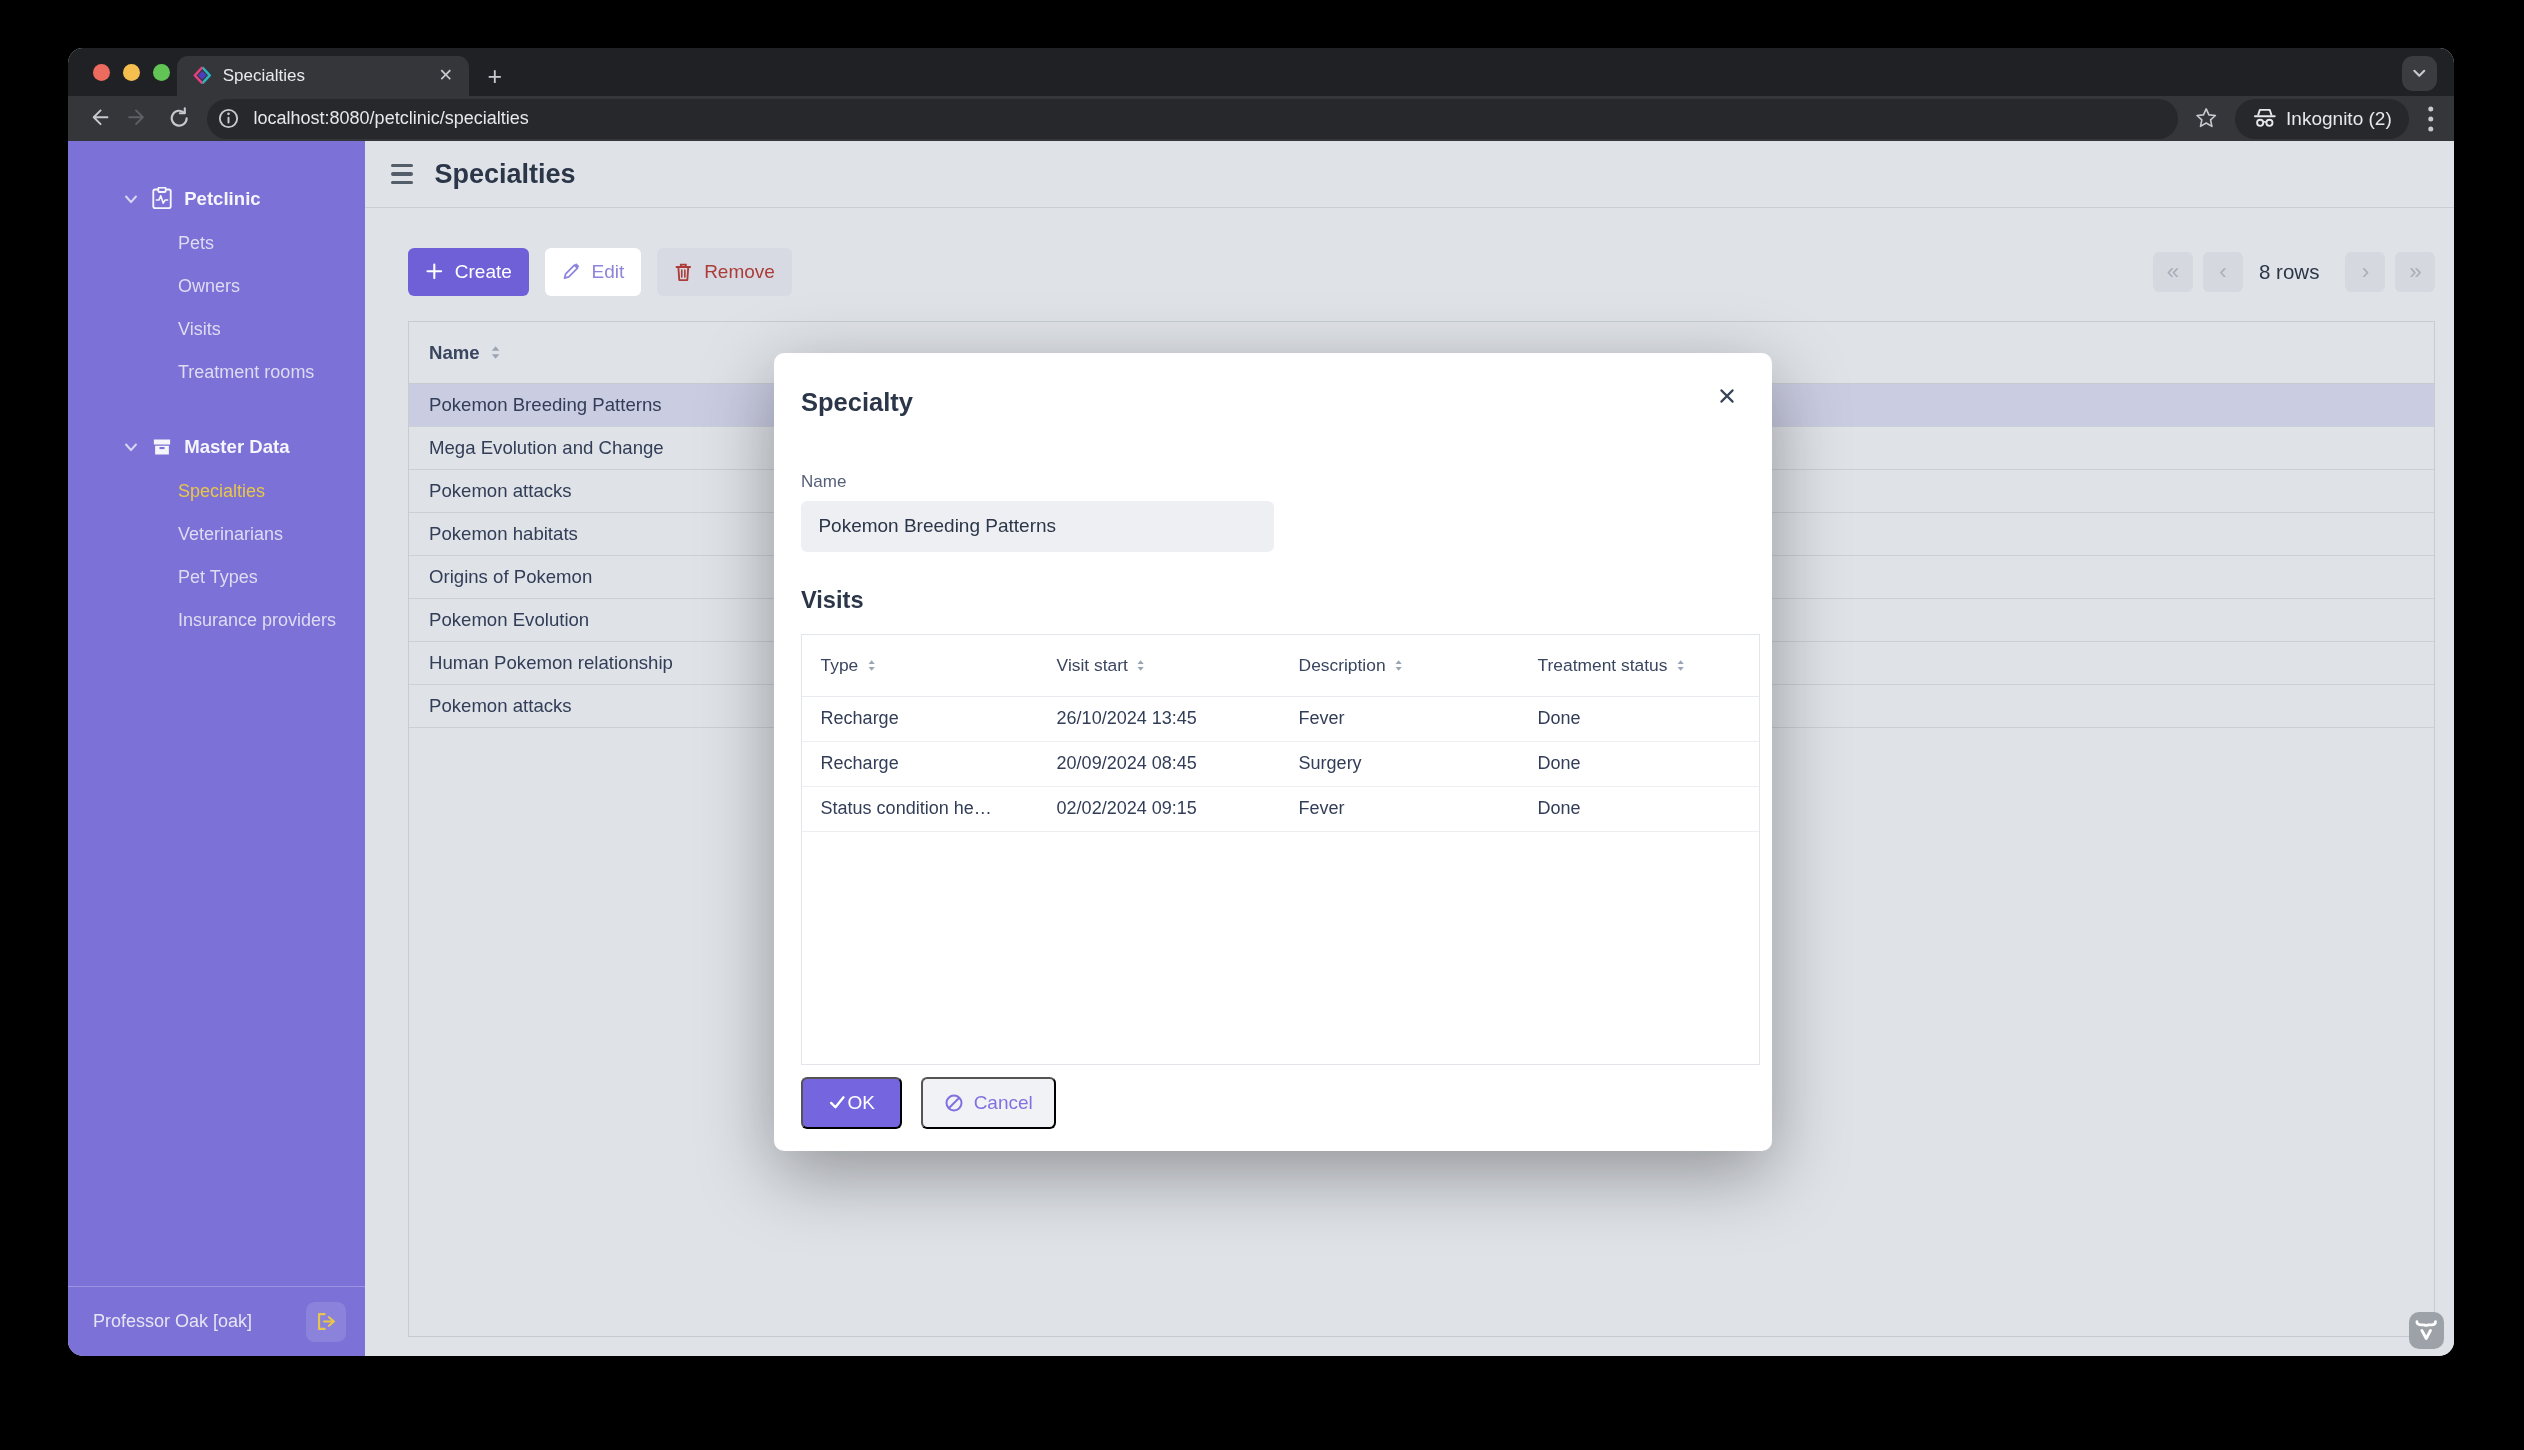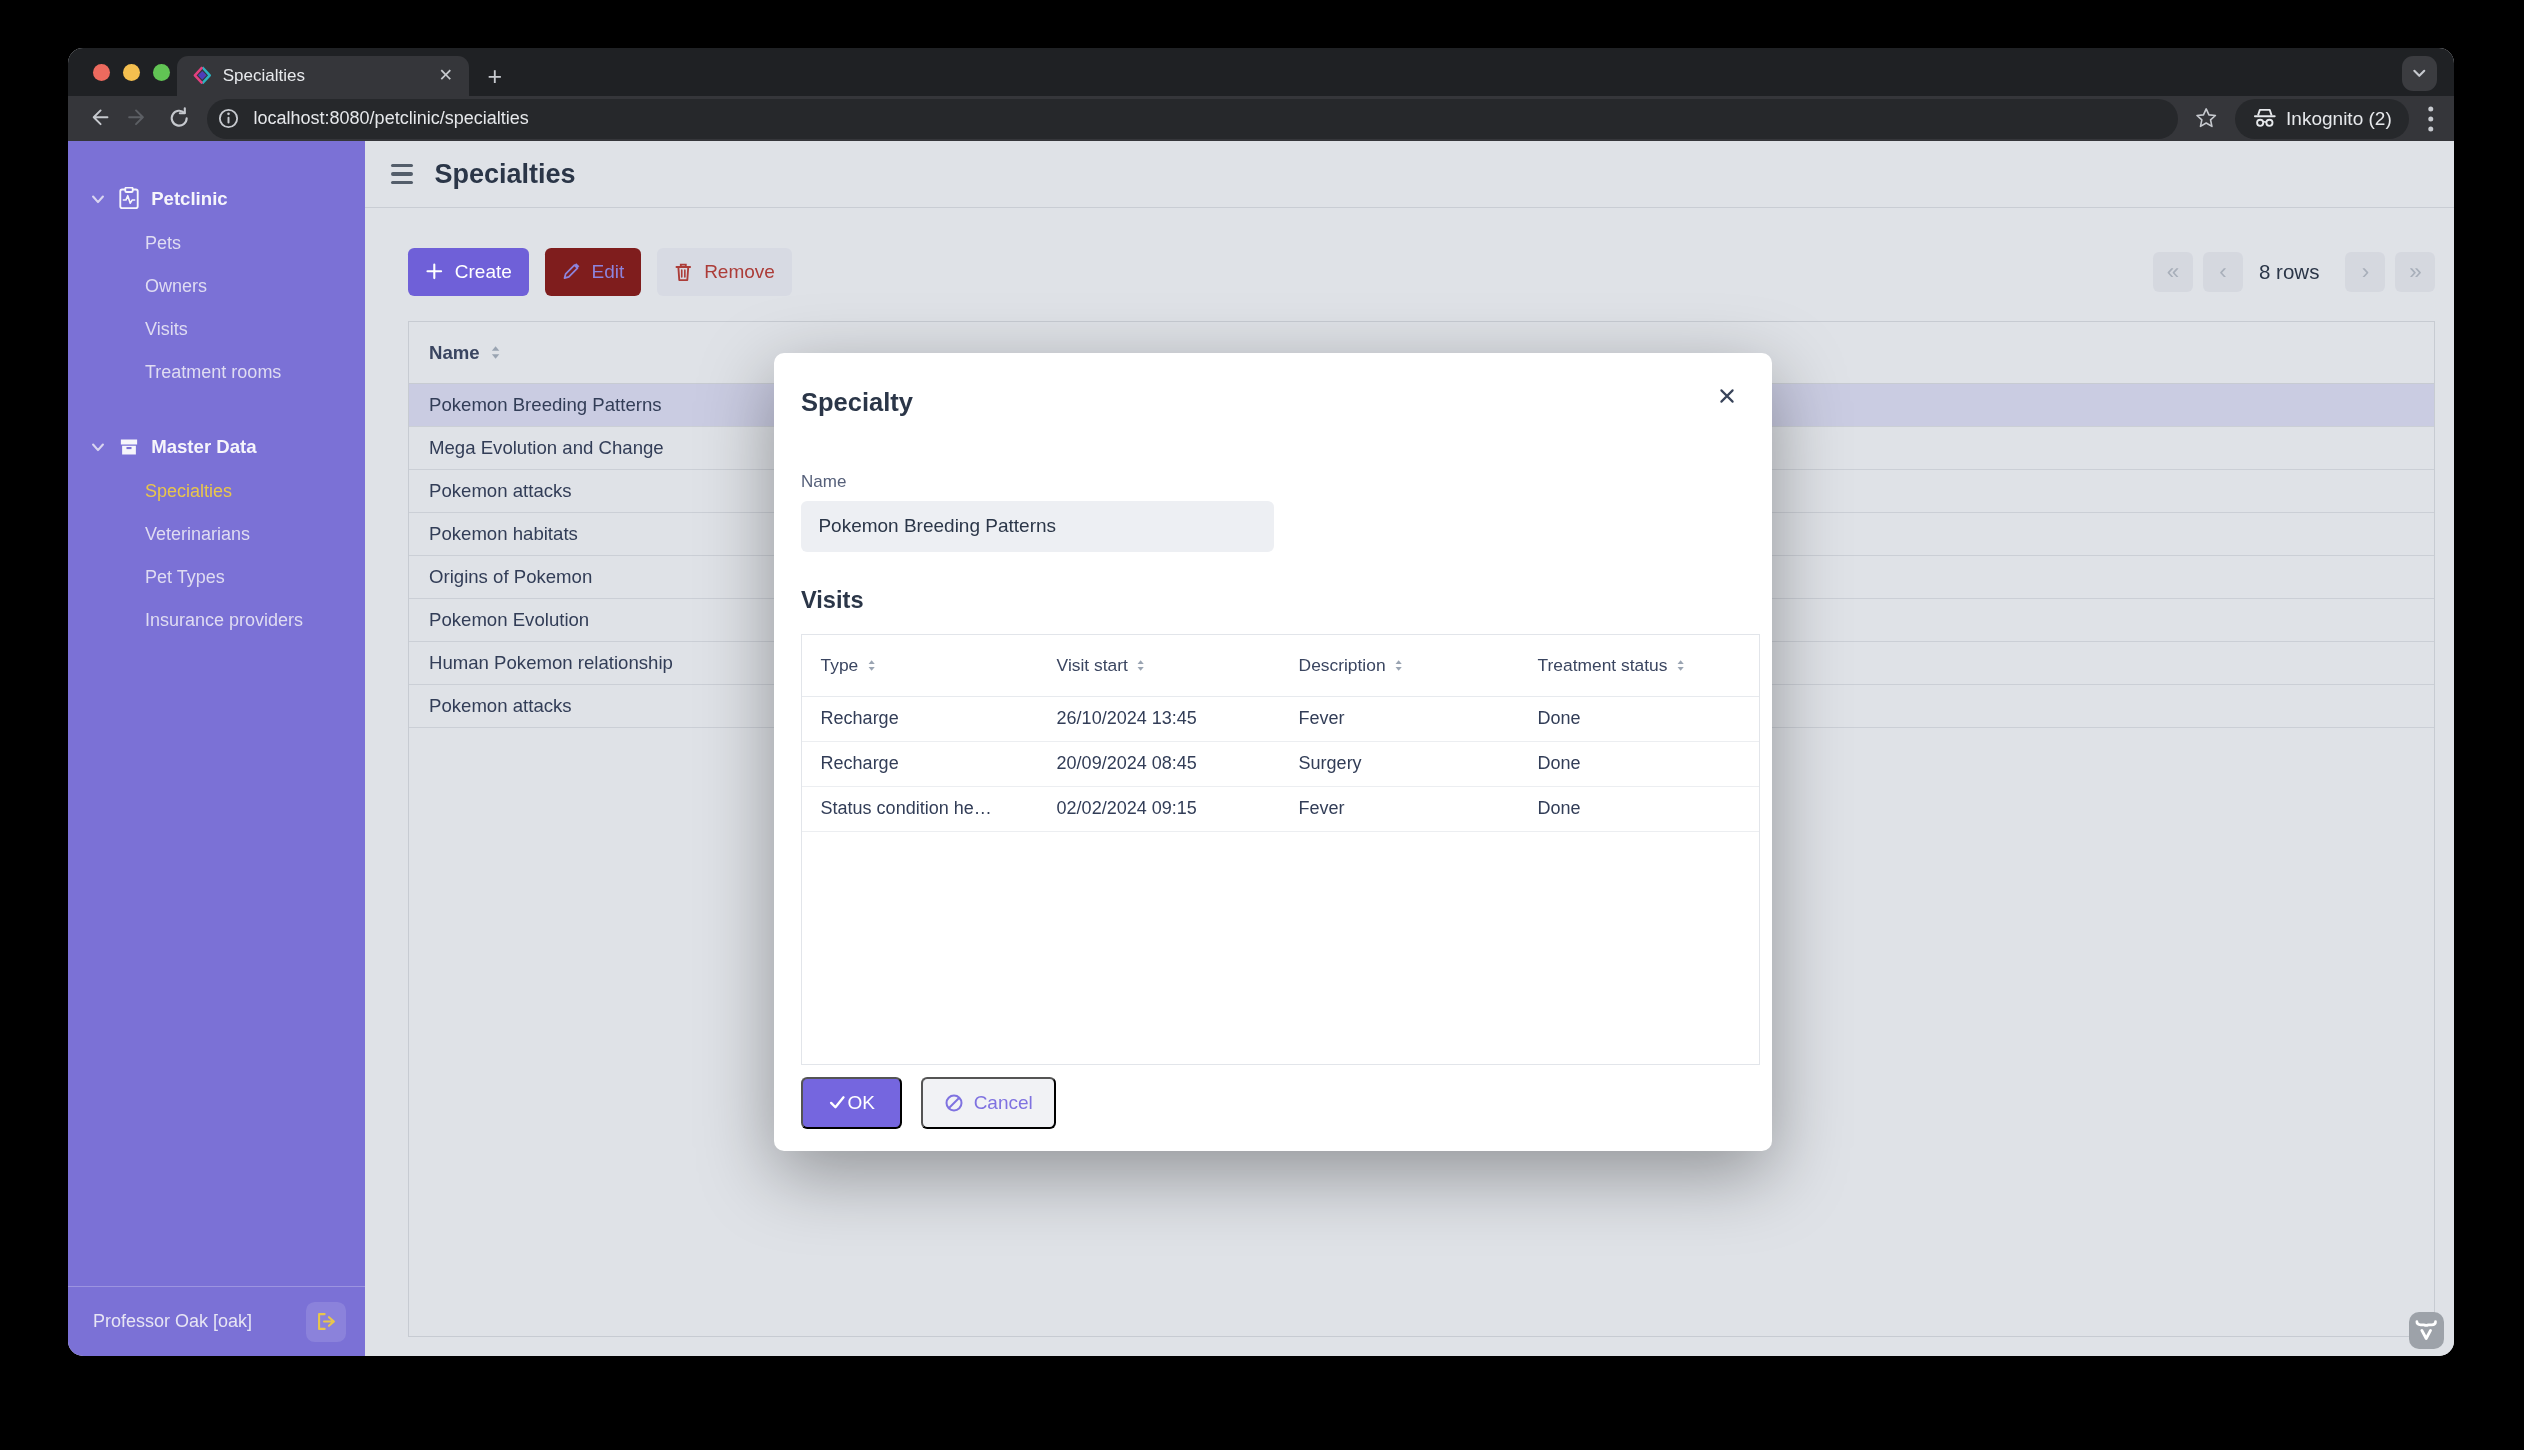--- a/index.html
+++ b/index.html
@@ -42,21 +42,21 @@
   .inkpill{
     height:40px; background:#26282B; border-radius:21px; display:flex; align-items:center;
     padding:0 17.4px; gap:10px; flex:none;
   }
   .ink-label{ color:#E6E8EB; font-size:19px; white-space:nowrap;}
   
   .app{ flex:1; display:flex; min-height:0;}
   .sidebar{ width:297px; background:#7B71D6; display:flex; flex-direction:column; flex:none; color:#E7E5F4;}
   .brand{ display:flex; align-items:center; gap:16px; padding:22.4px 0 0 21px;}
   .brand-name{ color:#FFFFFF; font-size:19px; font-weight:bold;}
-  .nav{ margin-top:35px;}
+  .nav{ margin-top:35px;margin-left:33px;}
   .navsec{ display:flex; align-items:center; gap:12.4px; height:45px; padding-left:22.4px;}
   .navsec + .navitems{ margin-top:1.2px;}
   .navsec-label{ color:#F6F5FB; font-size:18.6px; font-weight:bold;}
   .navitem{ height:43px; display:flex; align-items:center; padding-left:77px; font-size:18px; color:#DFDCF2; cursor:default;}
   .navitem.sel{ color:#E9C64B;}
   .navgap{ height:30px;}
   .side-footer{
     margin-top:auto; border-top:1.2px solid rgba(255,255,255,.25);
     height:70px; display:flex; align-items:center; justify-content:space-between;
     padding:0 18.6px 0 25px;
@@ -64,21 +64,21 @@
   .user-label{ font-size:18px; color:#E7E5F4;}
   .logout-btn{ width:40px; height:40px; border-radius:8.7px; background:rgba(255,255,255,.12); display:flex; align-items:center; justify-content:center;}
   .main{ flex:1; display:flex; flex-direction:column; min-width:0; background:#DFE2E7;}
   .page-header{ height:67px; flex:none; display:flex; align-items:center; gap:21px; padding:0 0 0 26px; border-bottom:1.2px solid #C9CDD4;}
   .burger{ width:22.4px; display:flex; flex-direction:column; gap:5px;}
   .burger div{ height:3.1px; border-radius:1.9px; background:#545E6B;}
   .page-title{ font-size:27px; font-weight:600; color:#2B3648;}
   .actions{ display:flex; align-items:center; padding:26px 18.6px 0 43px; height:101px; flex:none;}
   .btn{ height:48px; border-radius:6.2px; display:flex; align-items:center; gap:11.2px; padding:0 17px; font-size:19px; border:none;}
   .btn-create{ background:#6F60D8; color:#FFFFFF;}
-  .btn-edit{ background:#7f1d1d; color:#8D84DC; margin-left:16px;}
+  .btn-edit{ background:#ffffff; color:#8D84DC; margin-left:16px;}
   .btn-remove{ background:#D7DAE3; color:#AC3C38; margin-left:16px;}
   .spacer{ flex:1;}
   .pager{ display:flex; align-items:center;}
   .pgbtn{
     width:40px; height:40px; border-radius:6.2px; background:#D5D8DF; color:#A8AFBA;
     font-size:22.4px; display:flex; align-items:center; justify-content:center; margin-left:10px;
   }
   .pgrows{ font-size:20.5px; color:#2B3648; margin:0 16px;}
   .grid{ flex:1; margin:12.4px 18.6px 19px 43px; border:1.2px solid #C7CBD2; display:flex; flex-direction:column; min-height:0;}
   .grid-head{ height:62px; flex:none; display:flex; align-items:center; gap:10px; padding-left:20px; border-bottom:1.2px solid #C7CBD2;}

